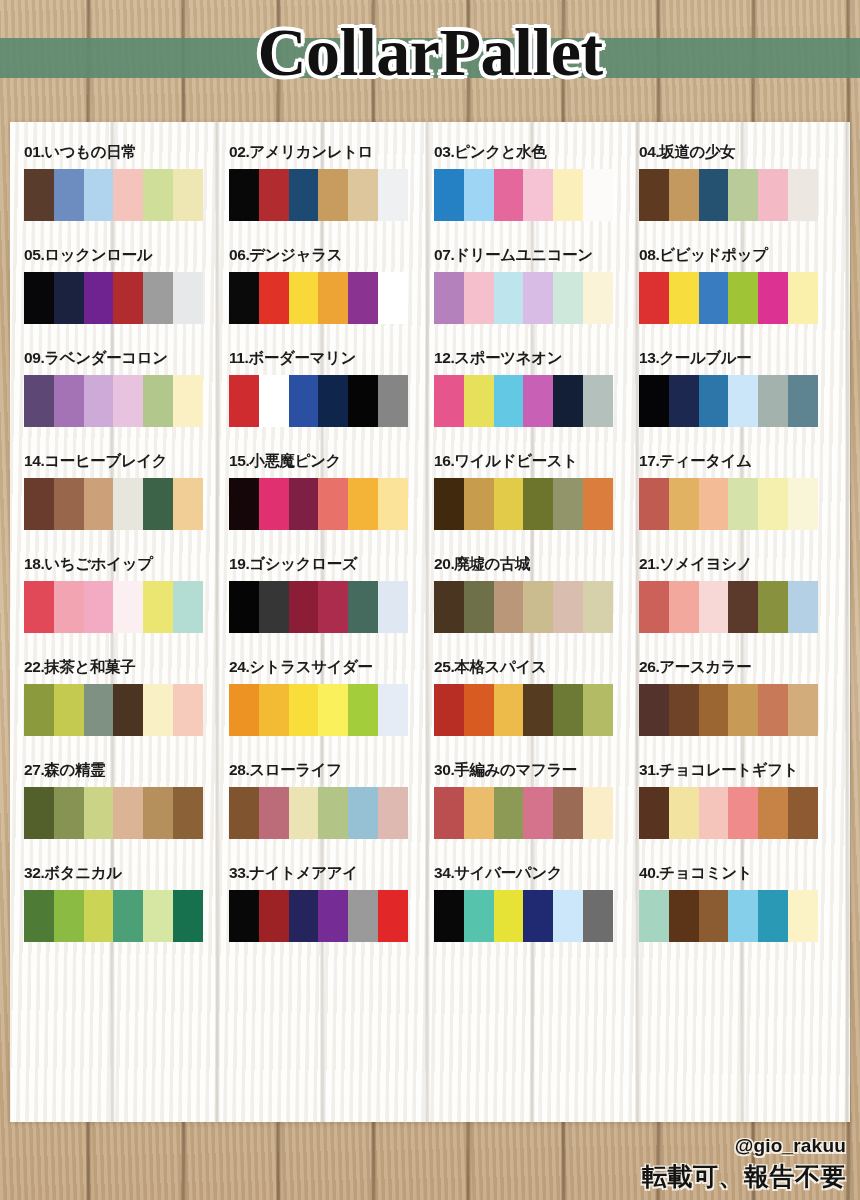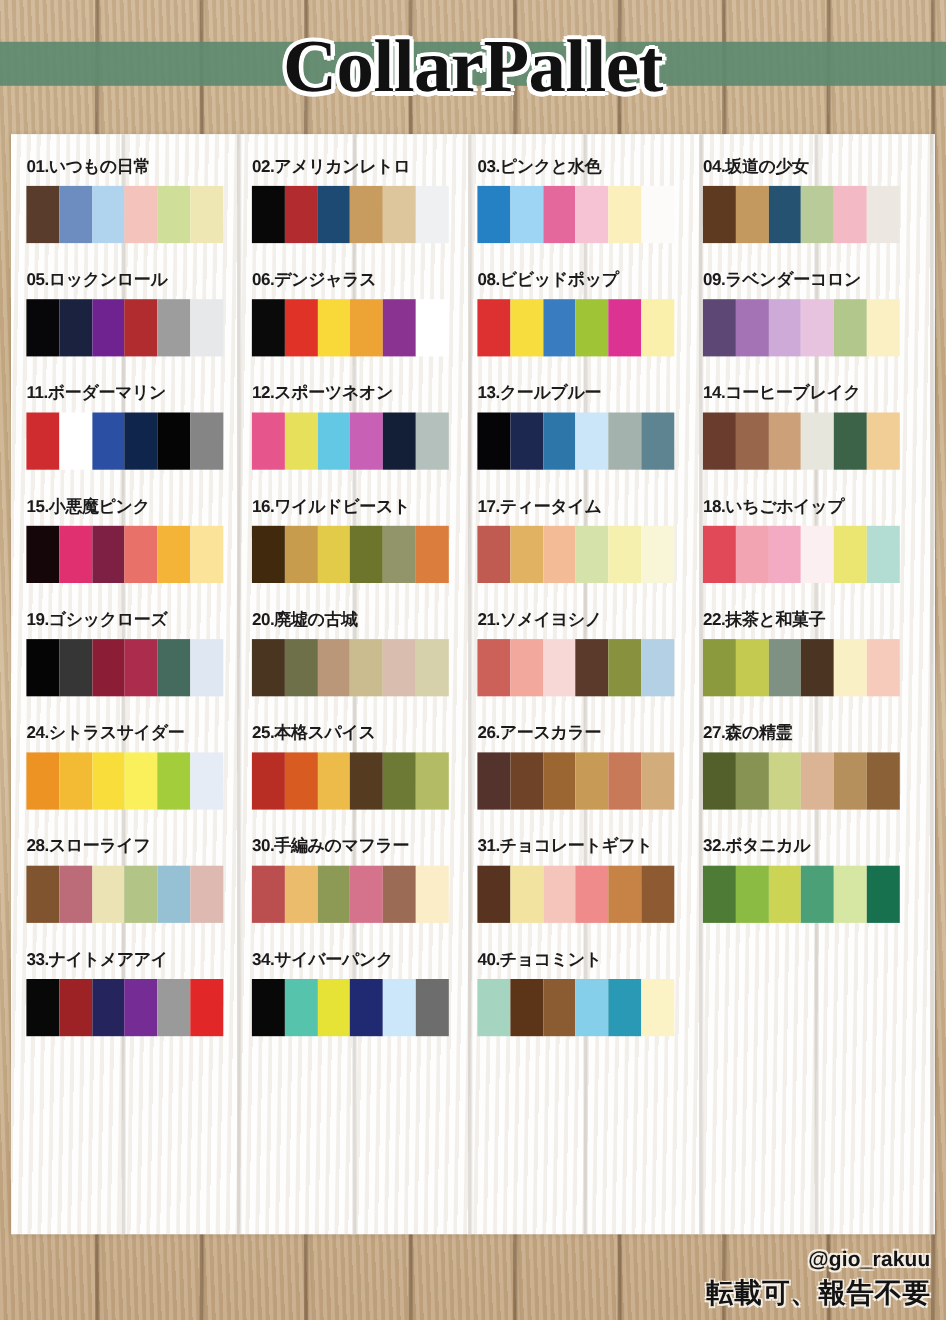--- a/index.html
+++ b/index.html
@@ -139,21 +139,21 @@
   .footer-handle { font-size: 19px; line-height: 31px; letter-spacing: 0.2px; }
   .footer-note   { font-size: 25px; line-height: 31px; letter-spacing: 0.5px; }
 </style>
 </head>
 <body>
 
 <div class="page">
 
   <div class="header">
     <div class="header-band" style="background: rgb(93, 138, 111);"></div>
-    <div class="header-title" style="color: rgb(17, 17, 17); margin-top: 8px;">CollarPallet</div>
+    <div class="header-title" style="color: rgb(17, 17, 17);">CollarPallet</div>
   </div>
 
   <div class="sheet">
     <div class="grid">
         <div class="palette">
           <div class="palette-label">01.いつもの日常</div>
           <div class="swatches">
             <div class="swatch" style="background: rgb(90, 60, 44);"></div>
             <div class="swatch" style="background: rgb(109, 140, 192);"></div>
             <div class="swatch" style="background: rgb(176, 212, 238);"></div>
@@ -211,20 +211,31 @@
           <div class="swatches">
             <div class="swatch" style="background: rgb(10, 10, 10);"></div>
             <div class="swatch" style="background: rgb(224, 50, 38);"></div>
             <div class="swatch" style="background: rgb(249, 217, 57);"></div>
             <div class="swatch" style="background: rgb(238, 163, 53);"></div>
             <div class="swatch" style="background: rgb(139, 51, 145);"></div>
             <div class="swatch" style="background: rgb(255, 255, 255);"></div>
           </div>
         </div>
         <div class="palette">
+          <div class="palette-label">07.ドリームユニコーン</div>
+          <div class="swatches">
+            <div class="swatch" style="background: rgb(181, 129, 189);"></div>
+            <div class="swatch" style="background: rgb(246, 191, 204);"></div>
+            <div class="swatch" style="background: rgb(190, 228, 238);"></div>
+            <div class="swatch" style="background: rgb(217, 188, 229);"></div>
+            <div class="swatch" style="background: rgb(207, 232, 220);"></div>
+            <div class="swatch" style="background: rgb(251, 243, 215);"></div>
+          </div>
+        </div>
+        <div class="palette">
           <div class="palette-label">08.ビビッドポップ</div>
           <div class="swatches">
             <div class="swatch" style="background: rgb(221, 48, 48);"></div>
             <div class="swatch" style="background: rgb(248, 221, 62);"></div>
             <div class="swatch" style="background: rgb(58, 124, 192);"></div>
             <div class="swatch" style="background: rgb(159, 196, 54);"></div>
             <div class="swatch" style="background: rgb(220, 51, 146);"></div>
             <div class="swatch" style="background: rgb(251, 240, 171);"></div>
           </div>
         </div>

